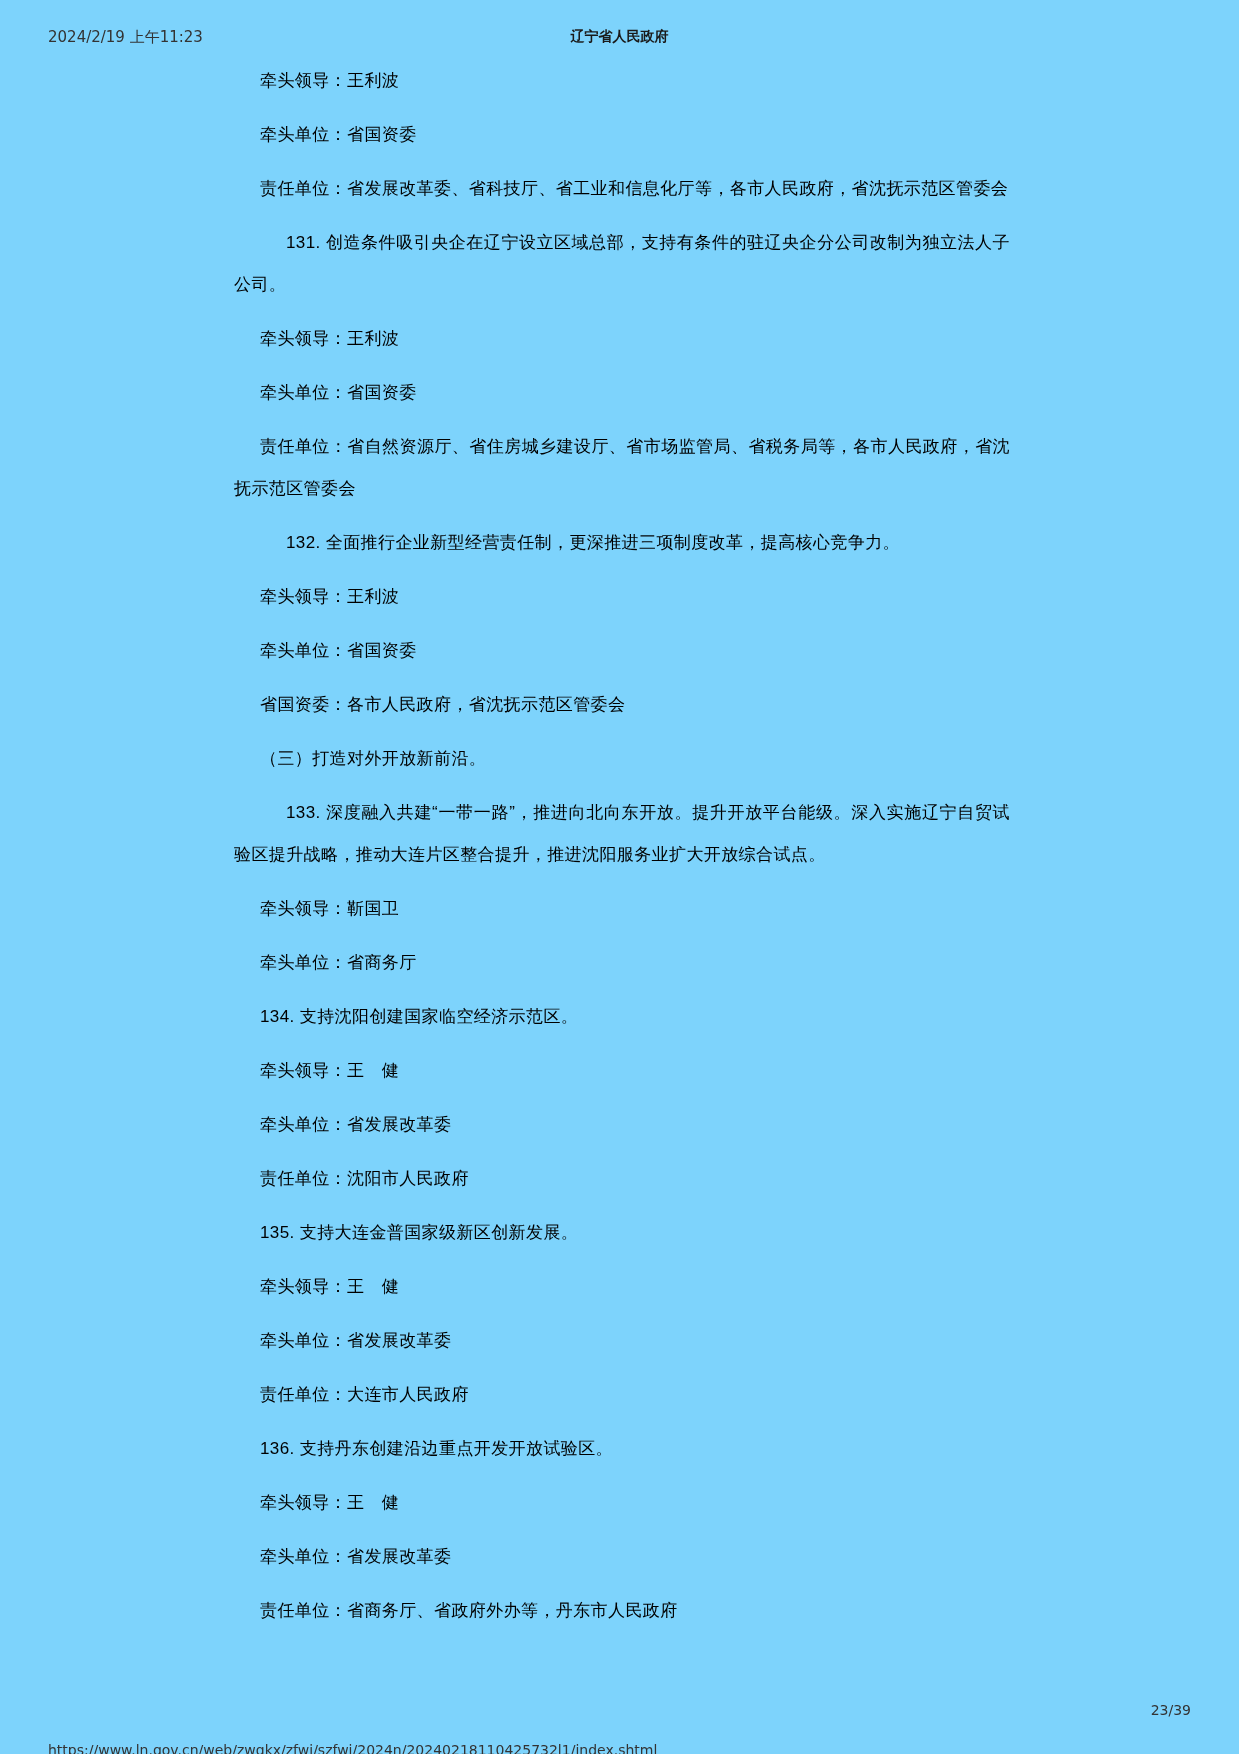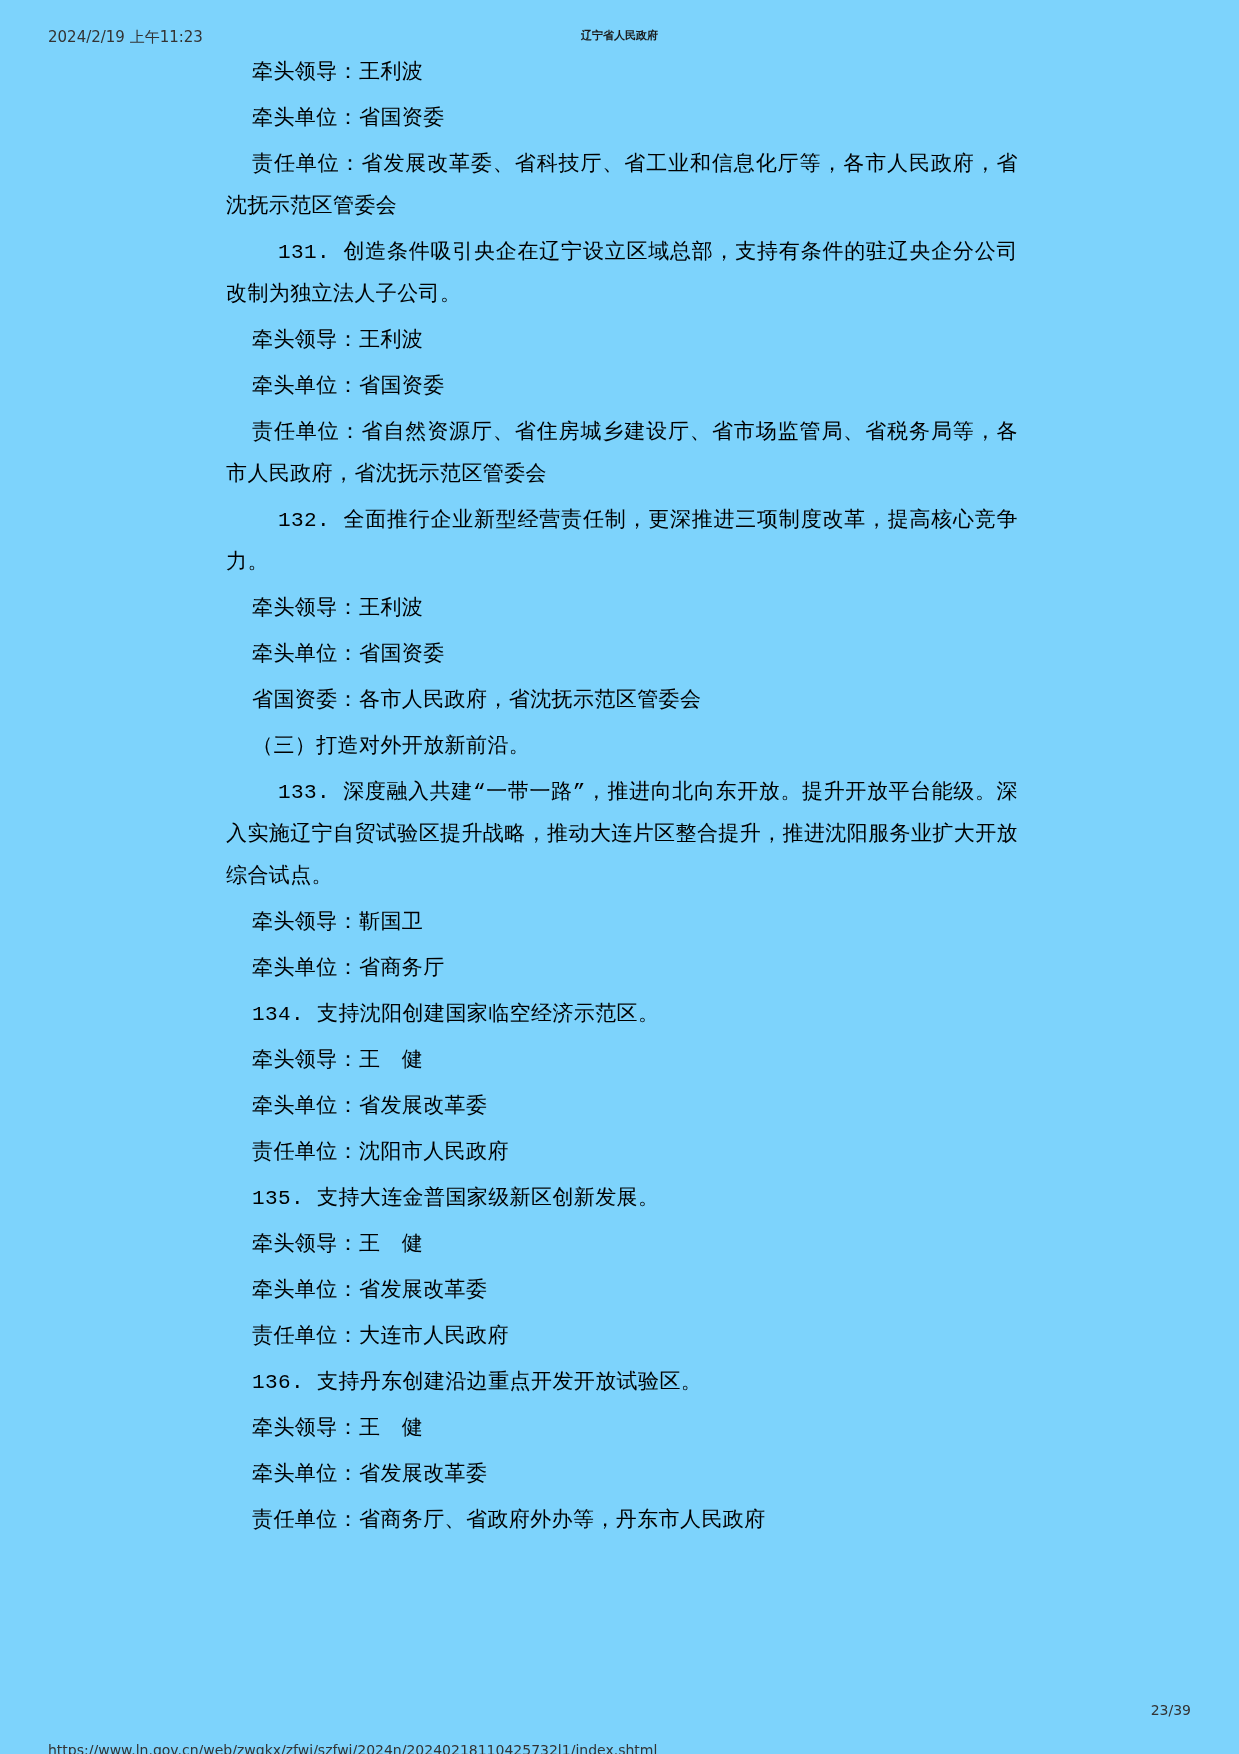--- a/index.html
+++ b/index.html
@@ -36,21 +36,21 @@
     top: 0;
     white-space: nowrap;
   }
   .print-header .ph-center {
     position: absolute;
     left: 0;
     top: 0;
     width: 100%;
     text-align: center;
     font-weight: bold;
-    font-size: 11px;
+    font-size: 14px;
     color: #1a1a1a;
   }
   .print-footer {
     position: absolute;
     bottom: 30px;
     left: 0;
     width: 100%;
     height: 22px;
     font-family: "DejaVu Sans", "Liberation Sans", sans-serif;
     font-size: 14px;
@@ -69,27 +69,27 @@
     top: 0;
     white-space: nowrap;
   }
   .doc-body {
     position: absolute;
     top: 48px;
     left: 222px;
     width: 800px;
   }
   .para {
-    font-family: Liberation Mono, monospace;
-    font-size: 21px;
+    font-family: Liberation Sans, sans-serif;
+    font-size: 17px;
     line-height: 42px;
     letter-spacing: 0.4px;
     text-align: justify;
     text-justify: inter-ideograph;
-    margin: 4px;
+    margin: 12px;
     white-space: pre-wrap;
   }
   .indent-1 {
     text-indent: 26px;
   }
   .indent-2 {
     text-indent: 52px;
   }
 </style>
 </head>

